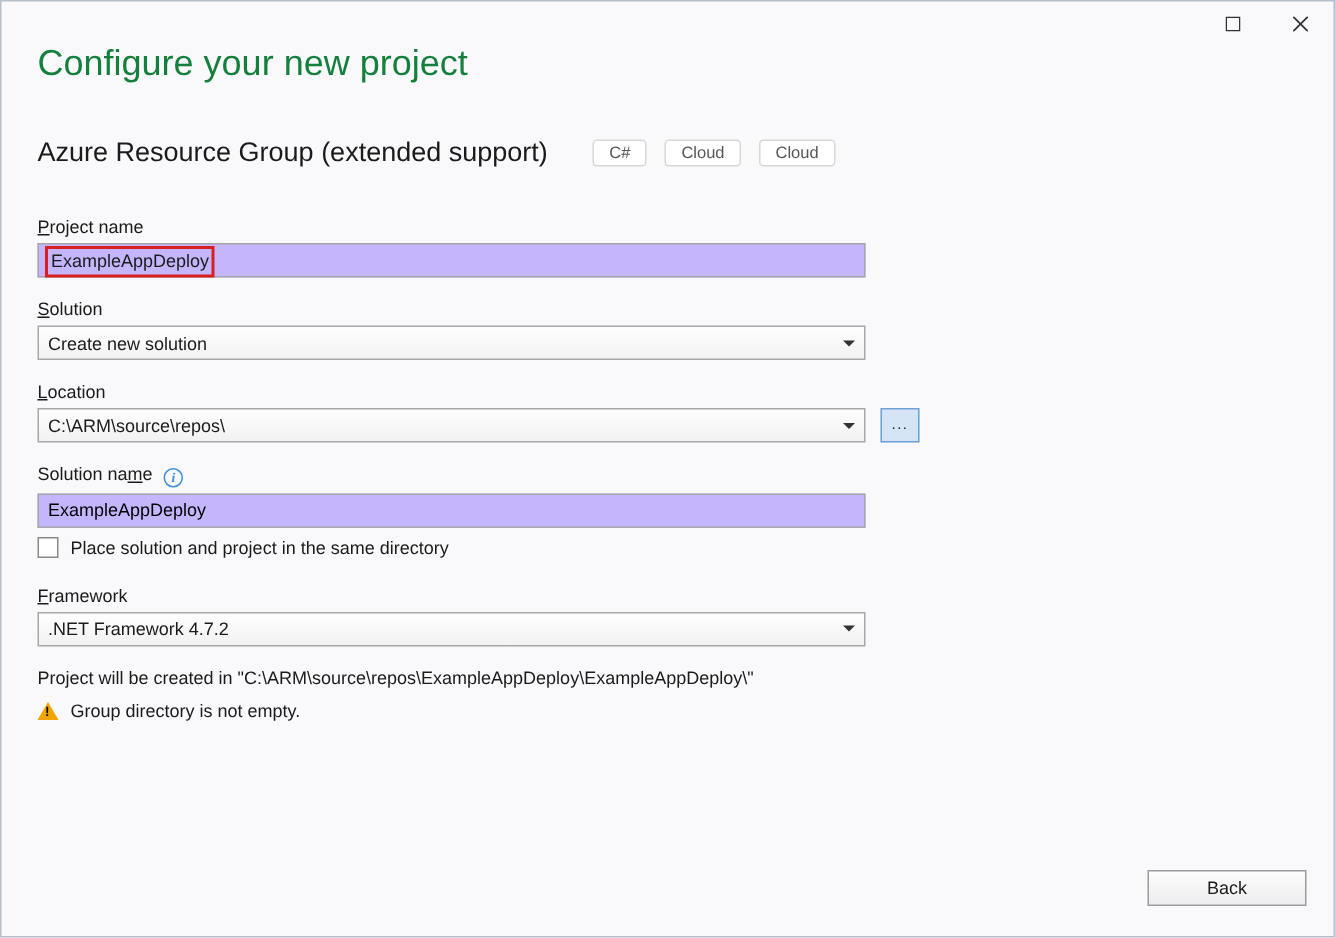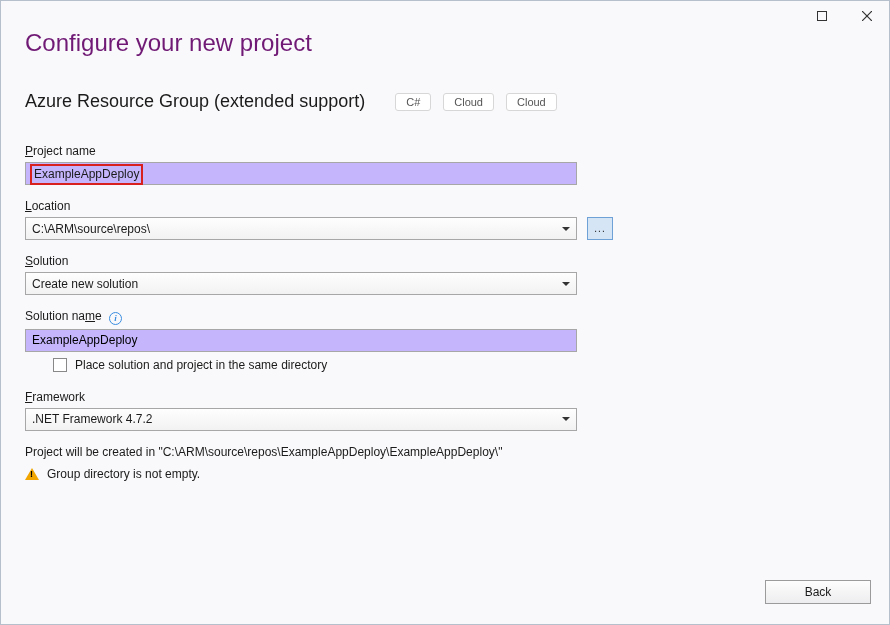--- a/index.html
+++ b/index.html
@@ -24,21 +24,21 @@
     display: flex; align-items: center; justify-content: center;
     cursor: default;
   }
   .content {
     position: absolute;
     left: 24px; right: 24px; top: 28px;
   }
   h1.page-title {
     font-size: 24px;
     font-weight: 400;
-    color: #701a75;
+    color: #15803d;
     margin-bottom: 34px;
   }
   .subhead-row {
     display: flex; align-items: center; gap: 30px;
     margin-bottom: 32px;
   }
   .subhead {
     font-size: 18px;
     font-weight: 400;
   }
@@ -102,21 +102,21 @@
     border-radius: 50%;
     color: #3a8de0;
     font-size: 9px;
     font-weight: bold;
     align-items: center; justify-content: center;
     font-family: Georgia, serif;
     font-style: italic;
     margin-left: 4px;
     vertical-align: -1px;
   }
-  .checkbox-row { display: flex; align-items: center; gap: 8px; margin-top: 6px; margin-left: 28px; }
+  .checkbox-row { display: flex; align-items: center; gap: 8px; margin-top: 6px; }
   .chk {
     width: 14px; height: 14px;
     border: 1px solid #888;
     background: #fff;
   }
   .creation-note { font-size: 12px; margin-top: 12px; }
   .warning-row { display: flex; align-items: center; gap: 8px; margin-top: 8px; font-size: 12px; }
   .warn-icon {
     width: 0; height: 0;
     border-left: 7px solid transparent;
@@ -182,35 +182,35 @@
   </div>
 
   <div class="field">
     <label class="field-label"><span class="ul">P</span>roject name</label>
     <div class="text-input" style="padding:1px 4px;">
       <span class="highlight-box">ExampleAppDeploy</span>
     </div>
   </div>
 
   <div class="field">
+    <label class="field-label"><span class="ul">S</span>olution</label>
+    <div class="combo">
+      <span>Create new solution</span>
+      <span class="arrow"></span>
+    </div>
+  </div>
+
+  <div class="field">
     <label class="field-label"><span class="ul">L</span>ocation</label>
     <div class="combo-row">
       <div class="combo">
         <span>C:\ARM\source\repos\</span>
         <span class="arrow"></span>
       </div>
       <div class="browse-btn">...</div>
-    </div>
-  </div>
-
-  <div class="field">
-    <label class="field-label"><span class="ul">S</span>olution</label>
-    <div class="combo">
-      <span>Create new solution</span>
-      <span class="arrow"></span>
     </div>
   </div>
 
   <div class="field">
     <label class="field-label">
       Solution na<span class="ul">m</span>e
       <span class="info-icon">i</span>
     </label>
     <input class="text-input" value="ExampleAppDeploy" style="">
     <div class="checkbox-row">

